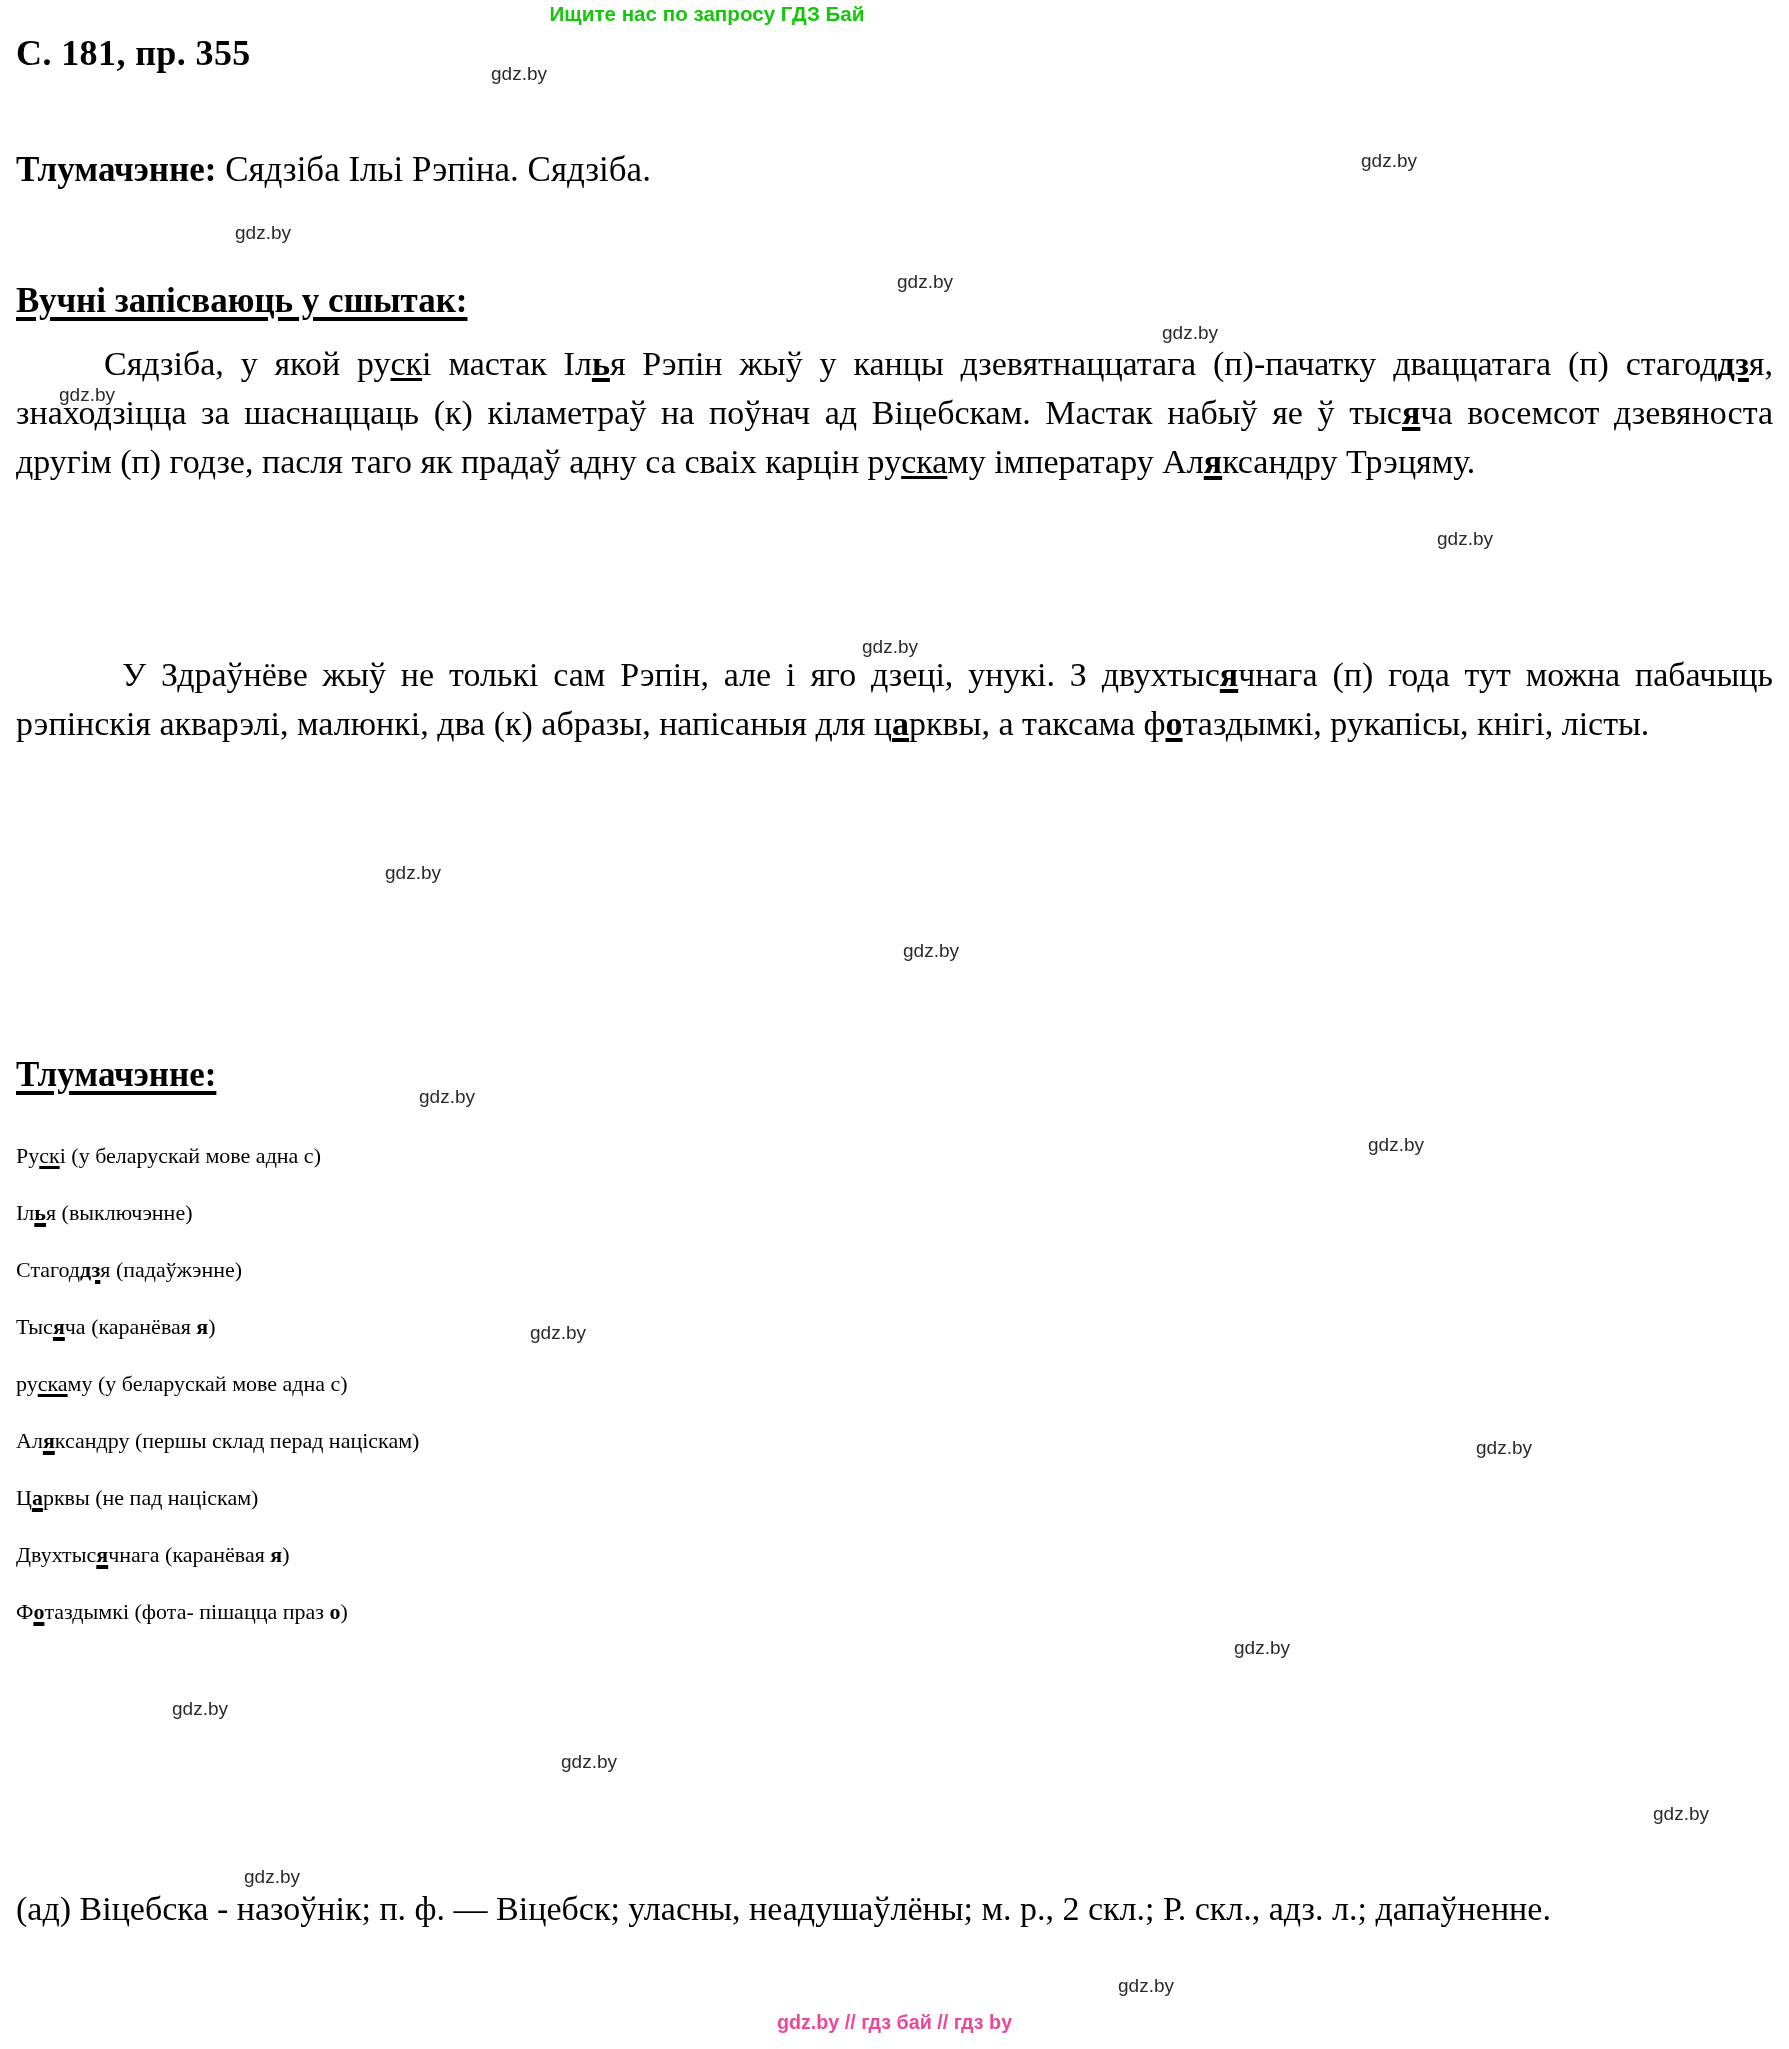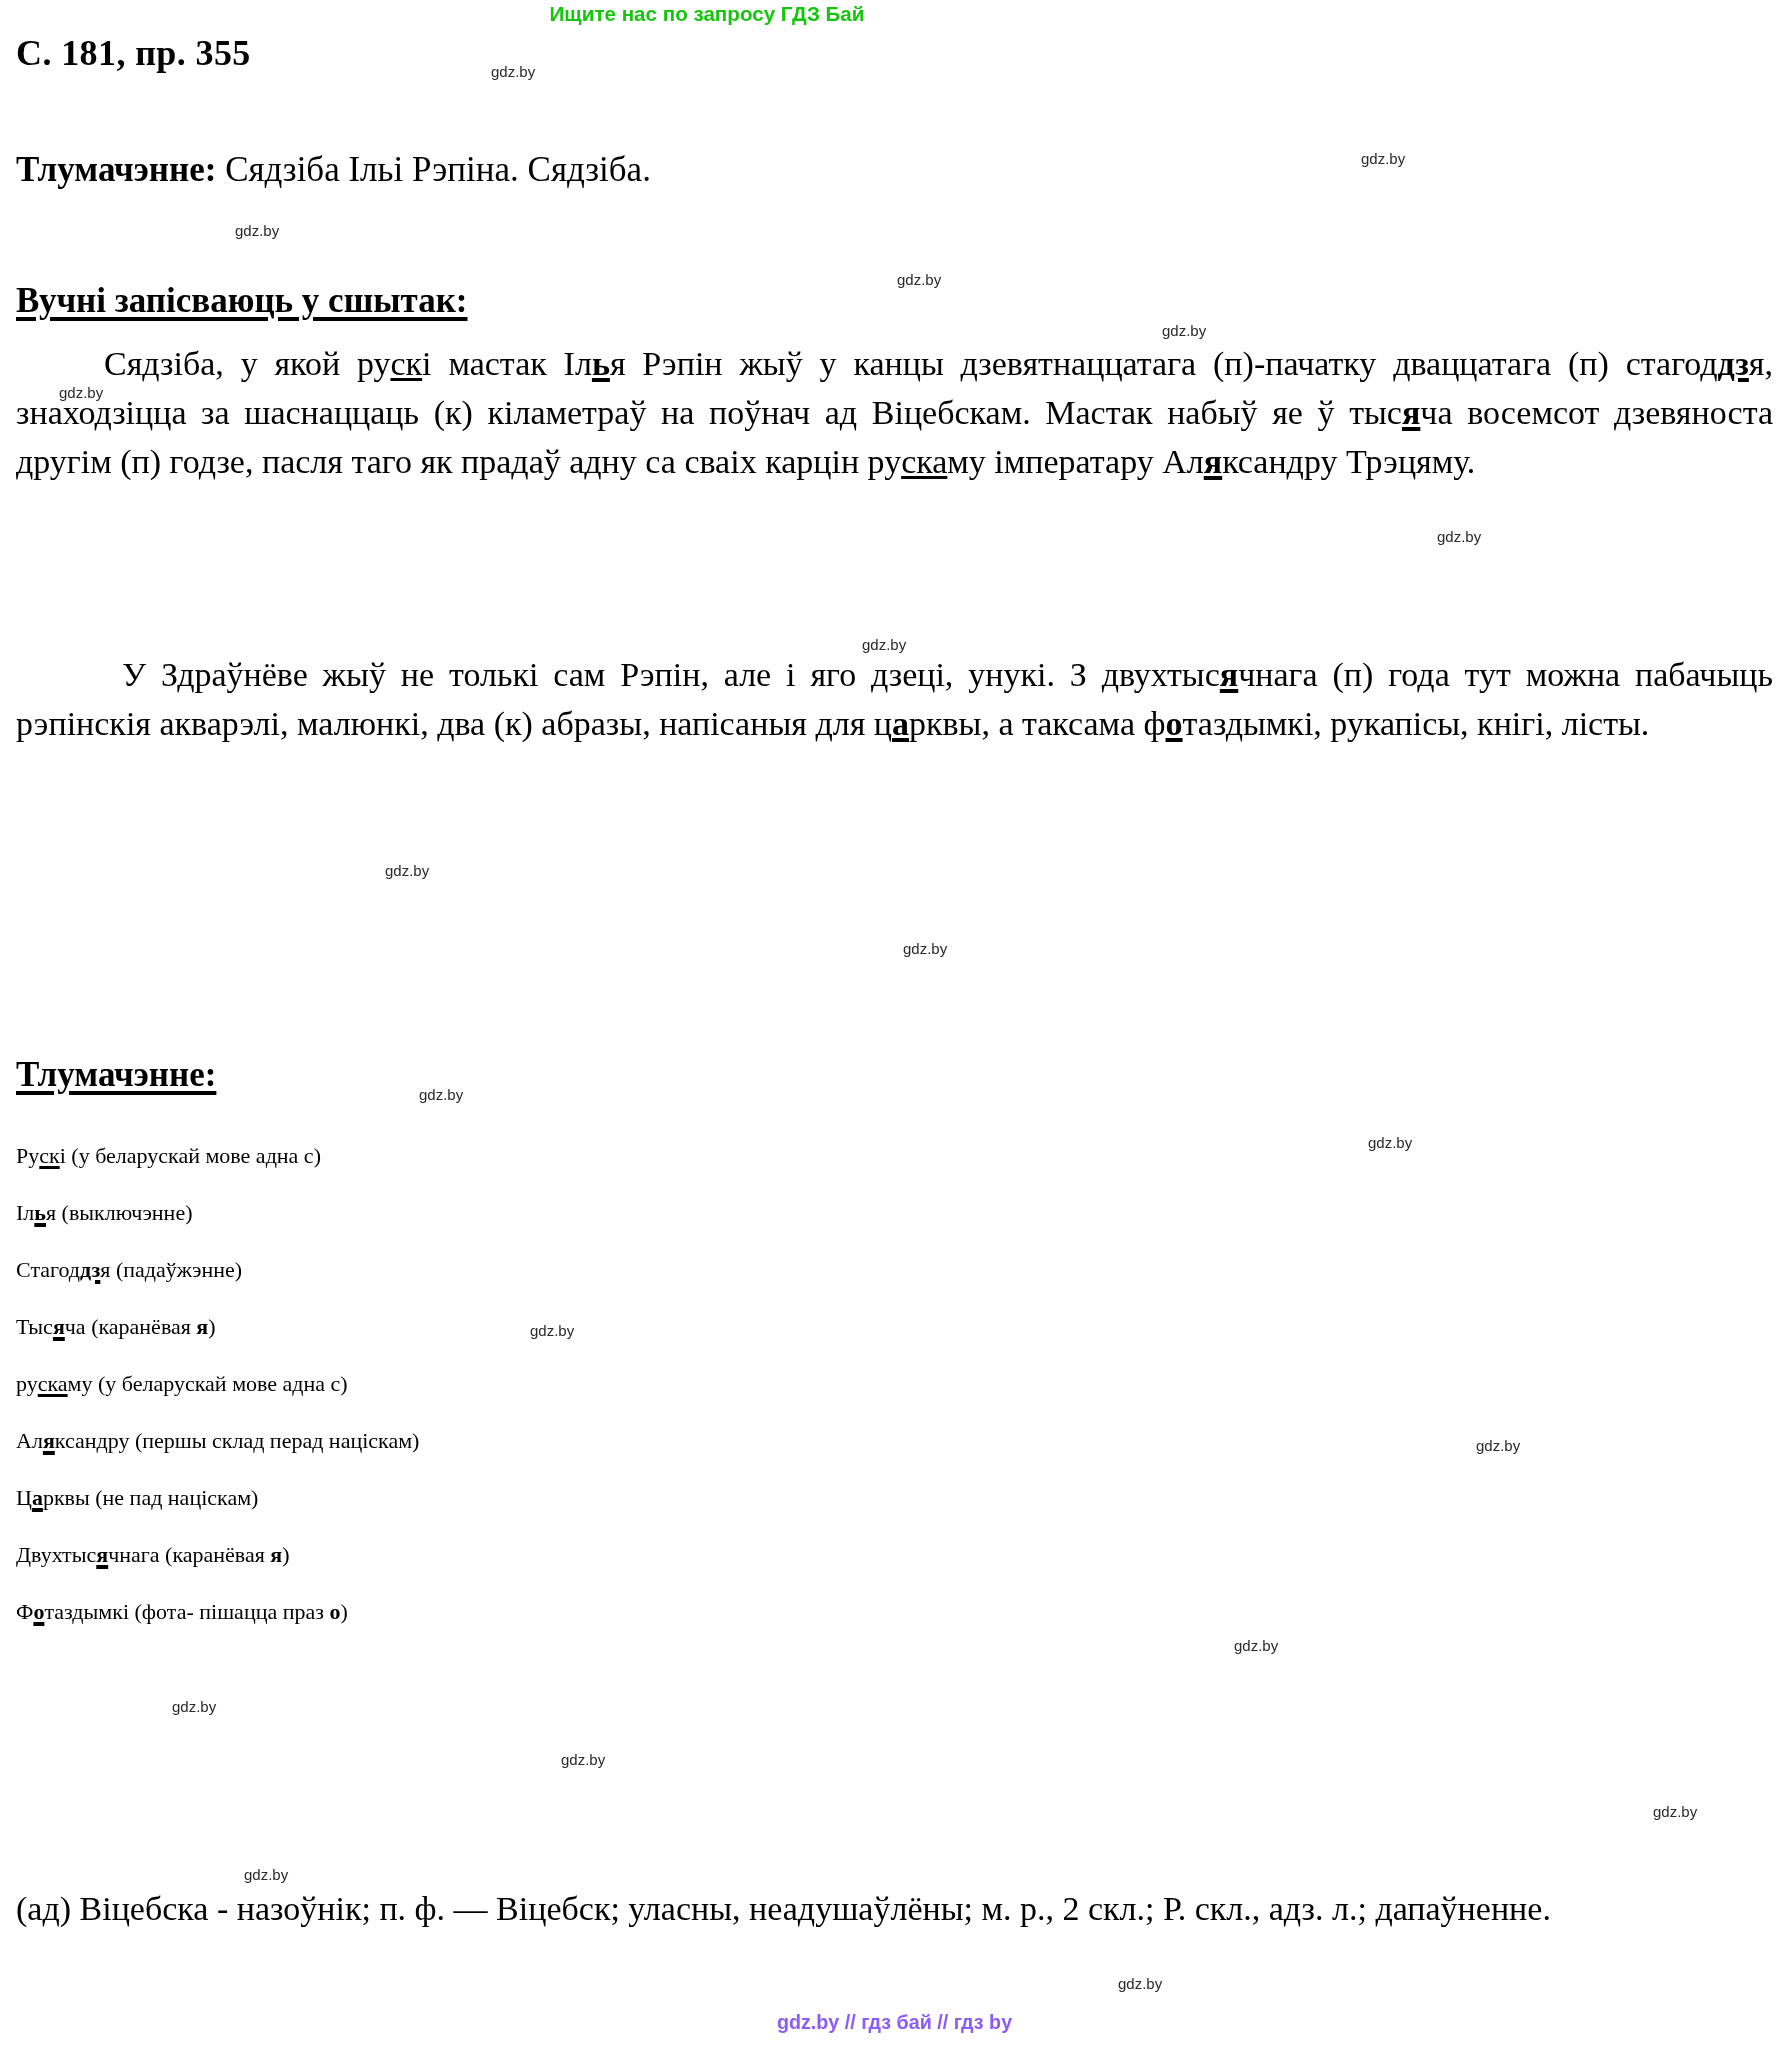--- a/index.html
+++ b/index.html
@@ -115,28 +115,28 @@
 
   .footer-links {
     position: absolute;
     top: 2011px;
     left: 0;
     width: 1789px;
     text-align: center;
     font-family: "Liberation Sans", "DejaVu Sans", sans-serif;
     font-weight: bold;
     font-size: 19.7px;
-    color: #8b5cf6;
+    color: #ec4899;
   }
 
   
   .wm {
     position: absolute;
     font-family: "Liberation Sans", "DejaVu Sans", sans-serif;
-    font-size: 15px;
+    font-size: 19px;
     color: #2b2b2b;
     white-space: nowrap;
     pointer-events: none;
   }
 </style>
 </head>
 <body>
 
 <div class="page">
 

